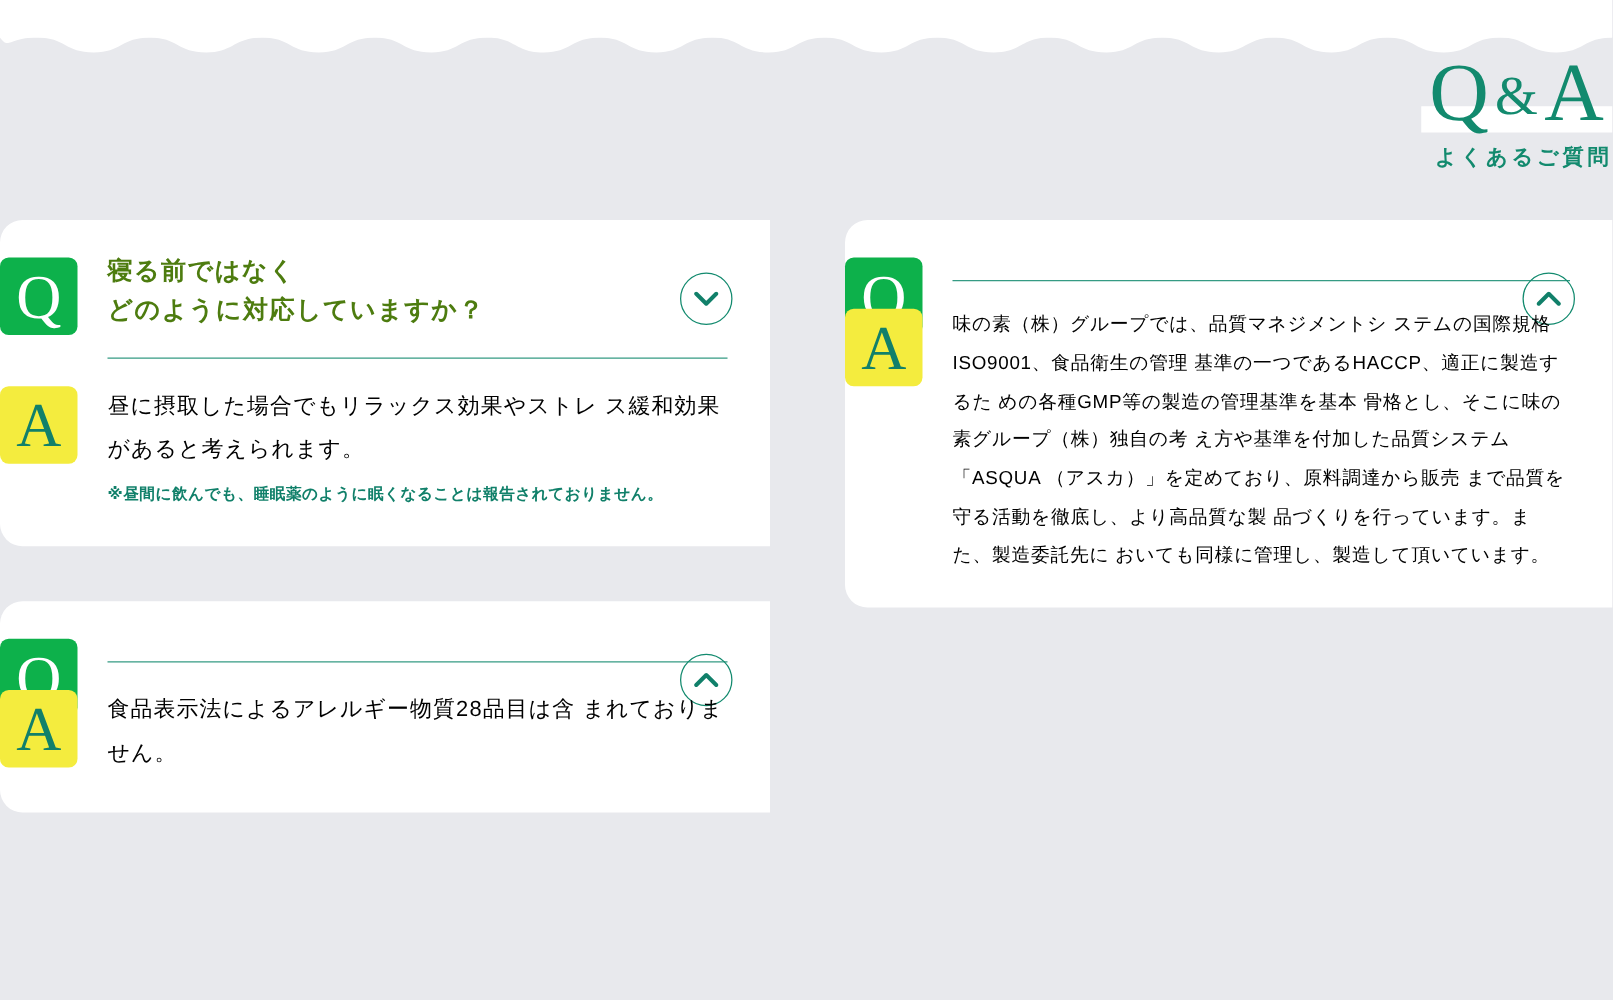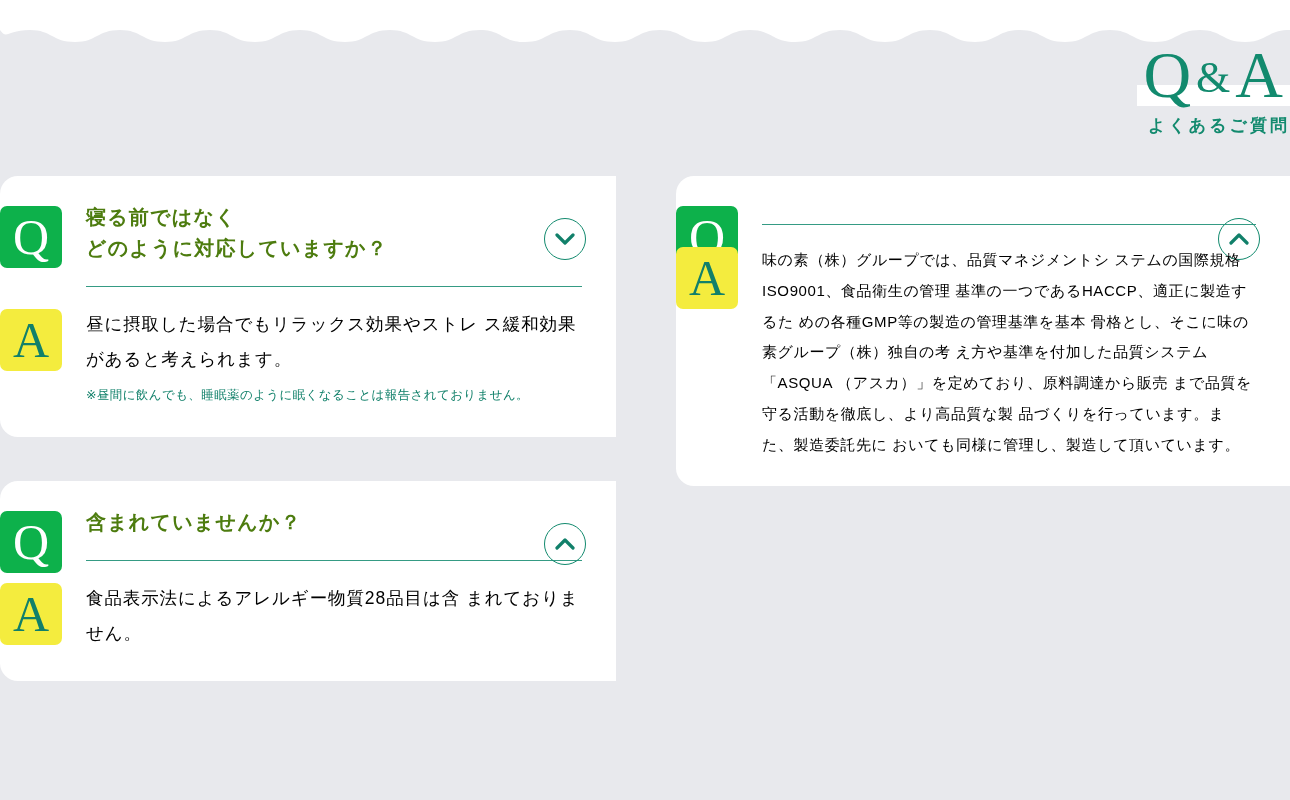--- a/index.html
+++ b/index.html
@@ -183,21 +183,21 @@
   }
   .answer-text.large {
     font-size: 15px;
     line-height: 2.05;
     letter-spacing: .6px;
   }
 
   .note-text {
     margin-top: 6px;
     font-size: 12.5px;
-    font-weight: 400;
+    font-weight: 700;
     line-height: 1.95;
     letter-spacing: .4px;
     color: #11806a;
   }
 </style>
 </head>
 <body>
 
 <svg class="wave-top" viewBox="0 0 1290 48" preserveAspectRatio="none" xmlns="http://www.w3.org/2000/svg">
   <path d="M0,48 L1290,48 L1290,30
@@ -304,21 +304,20 @@
           <div class="note-text">※昼間に飲んでも、睡眠薬のように眠くなることは報告されておりません。</div>
         </div>
       </div>
     </div>
 
     <div class="card">
       <div class="card-row">
         <div class="badge badge-q">Q</div>
         <div class="q-body">
           <div class="question-text">
-            <span class="qline">含まれていませんか？</span>
           </div>
         </div>
         <button class="toggle" aria-label="toggle">
           <svg width="20" height="12" viewBox="0 0 20 12" xmlns="http://www.w3.org/2000/svg">
             <polyline points="2,10 10,2 18,10" fill="none" stroke="#11806A" stroke-width="3.2" stroke-linecap="round" stroke-linejoin="round"></polyline>
           </svg>
         </button>
       </div>
 
       <div class="divider"></div>

